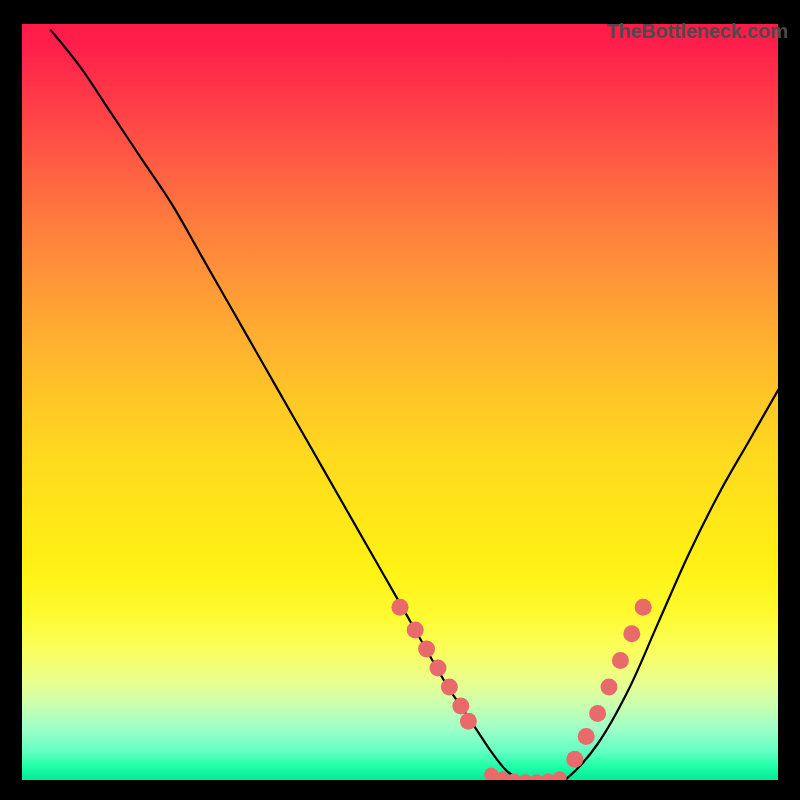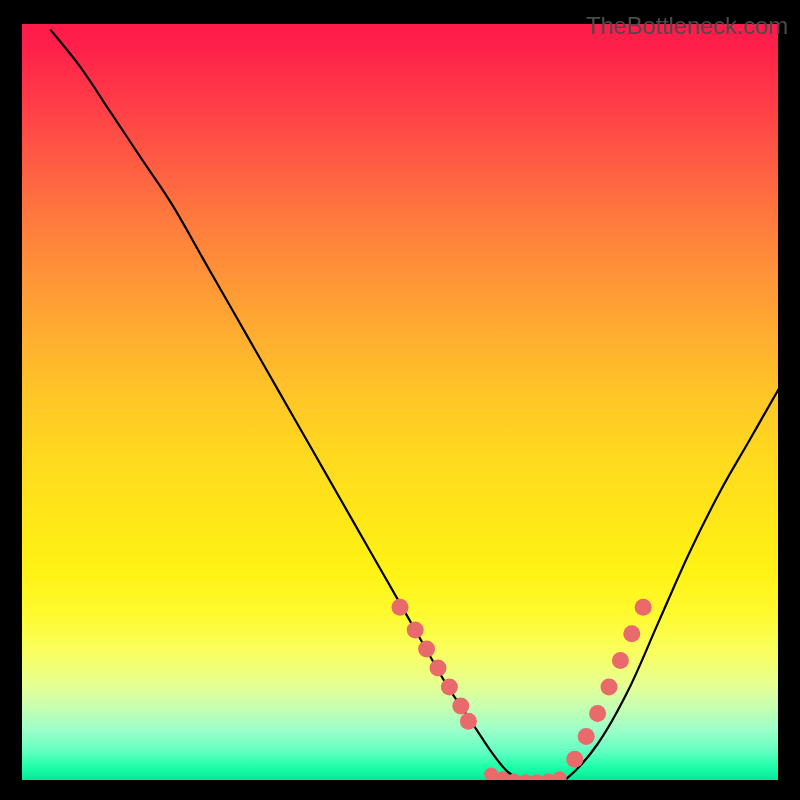--- a/index.html
+++ b/index.html
@@ -6,25 +6,25 @@
   body {
     width: 800px;
     height: 800px;
     background: #000;
     position: relative;
     overflow: hidden;
     font-family: Arial, sans-serif;
   }
   .watermark {
     position: absolute;
-    top: 12px;
+    top: 20px;
     right: 12px;
     color: #4a4a4a;
-    font-size: 24px;
-    font-weight: 400;
+    font-size: 20px;
+    font-weight: 700;
     z-index: 10;
     letter-spacing: -0.2px;
   }
   .plot-area {
     position: absolute;
     left: 20px;
     top: 22px;
     width: 760px;
     height: 760px;
     overflow: hidden;

